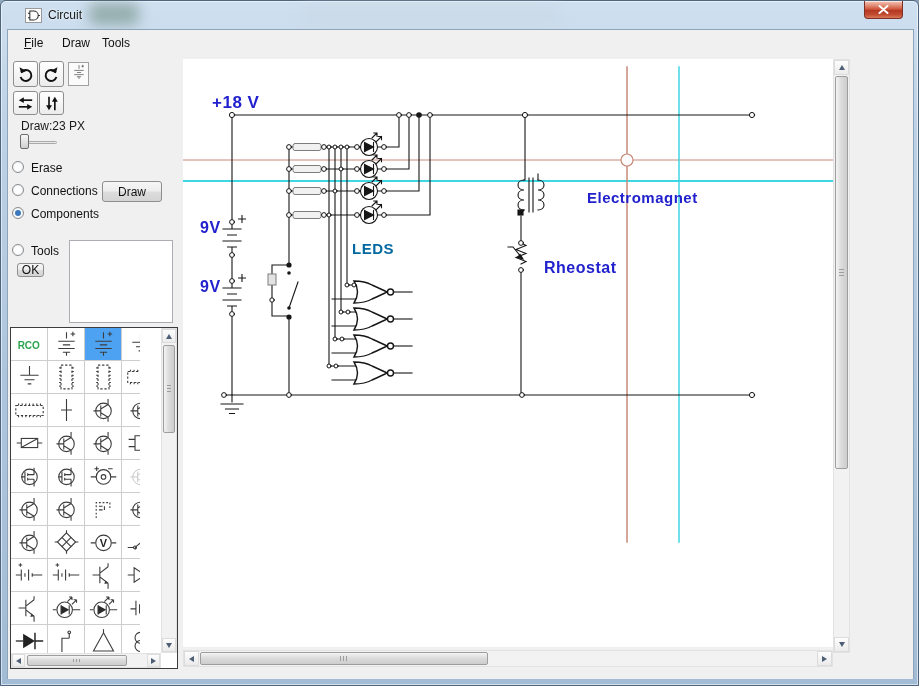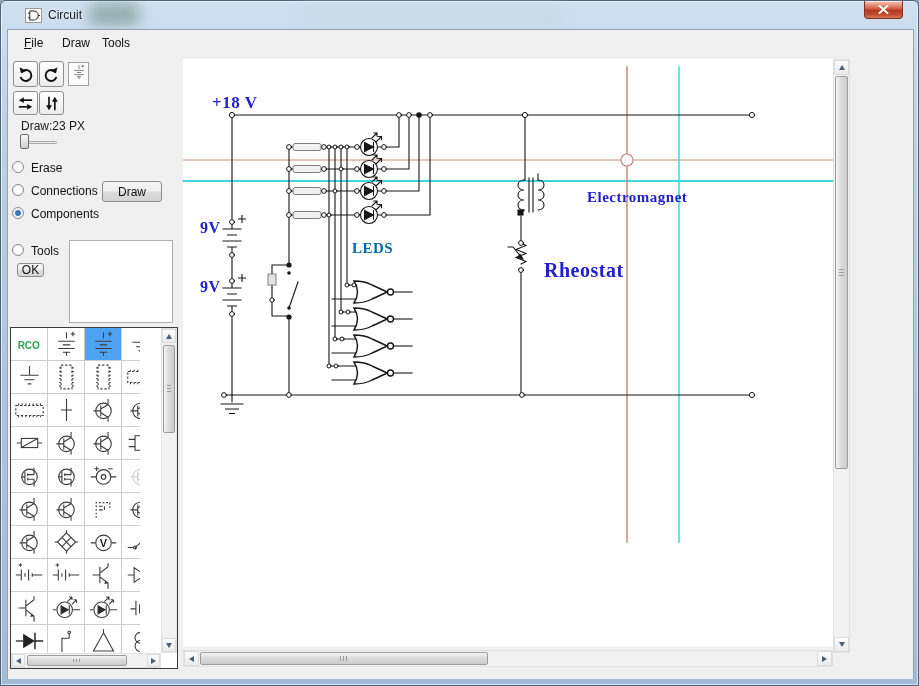--- a/index.html
+++ b/index.html
@@ -44,21 +44,21 @@
      background:repeating-linear-gradient(#9d9d9d 0 1px,transparent 1px 3px);}
   .grip-h{position:absolute;top:3px;bottom:3px;left:50%;width:7px;margin-left:-4px;
      background:repeating-linear-gradient(90deg,#9d9d9d 0 1px,transparent 1px 3px);}
   .arr{width:0;height:0;border:3.5px solid transparent;}
   .arr.up{border-bottom:5px solid #4d5e75;border-top:none;}
   .arr.dn{border-top:5px solid #4d5e75;border-bottom:none;}
   .arr.lf{border-right:5px solid #4d5e75;border-left:none;}
   .arr.rt{border-left:5px solid #4d5e75;border-right:none;}
   
   .canvas{position:absolute;left:175px;top:29px;width:650px;height:588px;background:#fff;overflow:hidden;}
-  .clabel{position:absolute;font-family:Liberation Serif, serif;font-weight:bold;font-size:15px;letter-spacing:.5px;white-space:nowrap;}
+  .clabel{position:absolute;font-family:Liberation Sans, sans-serif;font-weight:bold;font-size:15px;letter-spacing:.5px;white-space:nowrap;}
 </style>
 </head>
 <body>
 
 <div class="stage">
   <div class="frame">
     <div class="glassblob" style="left:88px;top:2px;width:50px;height:22px;background:#5d7d6d;"></div>
     <div class="glassblob" style="left:300px;top:4px;width:260px;height:20px;background:#c9d6e2;"></div>
 
     <div class="titlebar">
@@ -566,21 +566,21 @@
             <circle cx="106" cy="214" r="1.8"></circle>
               <circle cx="106" cy="249" r="1.8"></circle>
           </g>
         </svg>
         <div id="canvas-labels">
             <div class="clabel" style="left: 29px; top: 34px; font-size: 17px; color: rgb(33, 33, 205);">+18 V</div>
             <div class="clabel" style="left: 17px; top: 160px; font-size: 16px; color: rgb(33, 33, 205);">9V</div>
             <div class="clabel" style="left: 17px; top: 219px; font-size: 16px; color: rgb(33, 33, 205);">9V</div>
             <div class="clabel" style="left: 169px; top: 181px; font-size: 15px; color: #0369a1;">LEDS</div>
             <div class="clabel" style="left: 404px; top: 130px; font-size: 15px; color: rgb(33, 33, 205);">Electromagnet</div>
-            <div class="clabel" style="left: 361px; top: 200px; font-size: 20px; color: rgb(33, 33, 205);">Rheostat</div>
+            <div class="clabel" style="left: 361px; top: 200px; font-size: 16px; color: rgb(33, 33, 205);">Rheostat</div>
           </div>
       </div>
 
       <div class="sb" style="left:825px;top:29px;width:17px;height:594px">
         <div class="sbbtn" style="left:0;top:0;width:15px;height:15px">
             <span class="arr up"></span>
           </div>
         <div class="sbthumb" style="left:1px;top:16px;width:13px;height:393px">
             <span class="grip-v"></span>
           </div>

